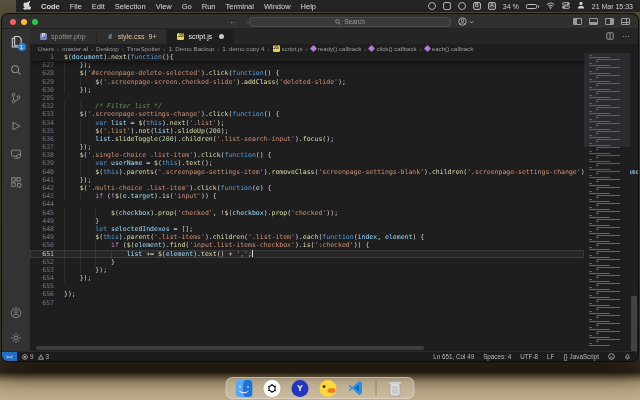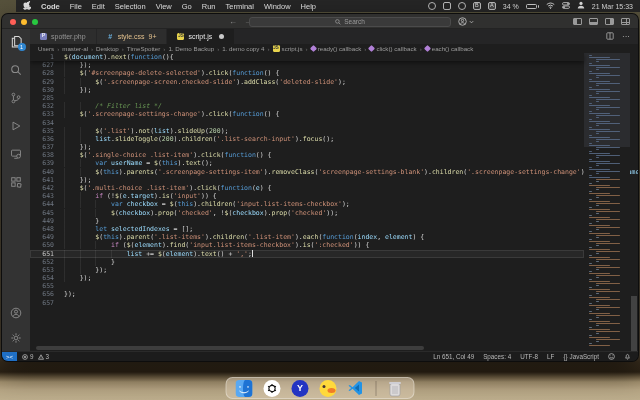--- a/index.html
+++ b/index.html
@@ -379,20 +379,21 @@
             <div class="row">
               <span class="ln">632</span>
               <span class="codetext"><span class="indent">        </span><span class="tk-cmt">/* Filter list */</span></span>
             </div>
             <div class="row">
               <span class="ln">633</span>
               <span class="codetext"><span class="indent">    </span><span class="tk-fn">$</span>(<span class="tk-str">'.screenpage-settings-change'</span>).<span class="tk-fn">click</span>(<span class="tk-kw">function</span>() {</span>
             </div>
             <div class="row">
               <span class="ln">634</span>
+              <span class="codetext"><span class="indent">        </span><span class="tk-kw">var</span> <span class="tk-id">list</span> = <span class="tk-fn">$</span>(<span class="tk-kw">this</span>).<span class="tk-fn">next</span>(<span class="tk-str">'.list'</span>);</span>
             </div>
             <div class="row">
               <span class="ln">635</span>
               <span class="codetext"><span class="indent">        </span><span class="tk-fn">$</span>(<span class="tk-str">'.list'</span>).<span class="tk-fn">not</span>(<span class="tk-id">list</span>).<span class="tk-fn">slideUp</span>(<span class="tk-num">200</span>);</span>
             </div>
             <div class="row">
               <span class="ln">636</span>
               <span class="codetext"><span class="indent">        </span><span class="tk-id">list</span>.<span class="tk-fn">slideToggle</span>(<span class="tk-num">200</span>).<span class="tk-fn">children</span>(<span class="tk-str">'.list-search-input'</span>).<span class="tk-fn">focus</span>();</span>
             </div>
             <div class="row">
@@ -418,21 +419,20 @@
             <div class="row">
               <span class="ln">642</span>
               <span class="codetext"><span class="indent">    </span><span class="tk-fn">$</span>(<span class="tk-str">'.multi-choice .list-item'</span>).<span class="tk-fn">click</span>(<span class="tk-kw">function</span>(<span class="tk-id">e</span>) {</span>
             </div>
             <div class="row">
               <span class="ln">643</span>
               <span class="codetext"><span class="indent">        </span><span class="tk-ctl">if</span> (!<span class="tk-fn">$</span>(<span class="tk-id">e</span>.<span class="tk-id">target</span>).<span class="tk-fn">is</span>(<span class="tk-str">'input'</span>)) {</span>
             </div>
             <div class="row">
               <span class="ln">644</span>
-              <span class="codetext"><span class="indent">            </span><span class="tk-kw">var</span> <span class="tk-id">checkbox</span> = <span class="tk-fn">$</span>(<span class="tk-kw">this</span>).<span class="tk-fn">children</span>(<span class="tk-str">'input.list-items-checkbox'</span>);</span>
             </div>
             <div class="row">
               <span class="ln">645</span>
               <span class="codetext"><span class="indent">            </span><span class="tk-fn">$</span>(<span class="tk-id">checkbox</span>).<span class="tk-fn">prop</span>(<span class="tk-str">'checked'</span>, !<span class="tk-fn">$</span>(<span class="tk-id">checkbox</span>).<span class="tk-fn">prop</span>(<span class="tk-str">'checked'</span>));</span>
             </div>
             <div class="row">
               <span class="ln">449</span>
               <span class="codetext"><span class="indent">        </span>}</span>
             </div>
             <div class="row">

